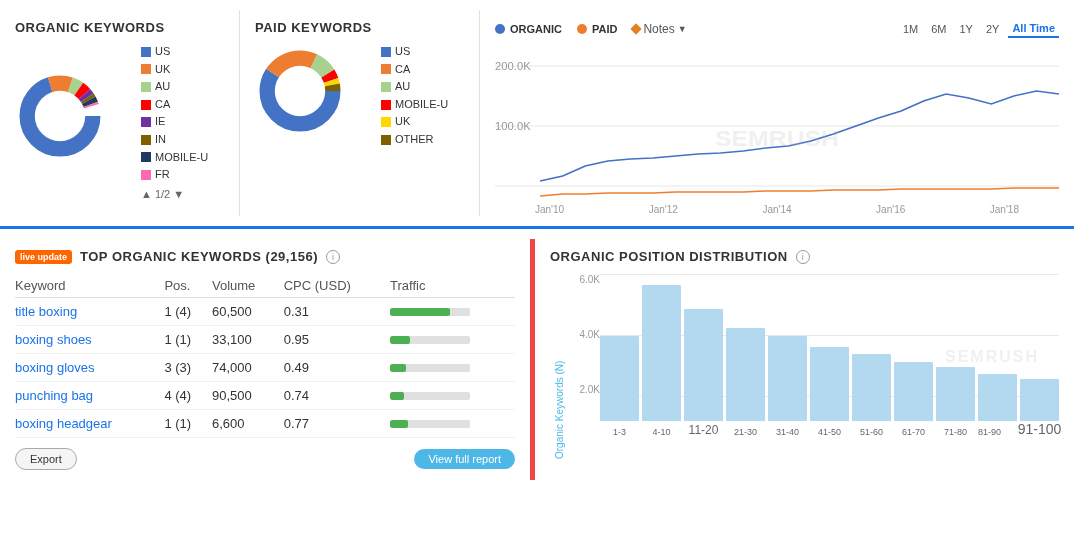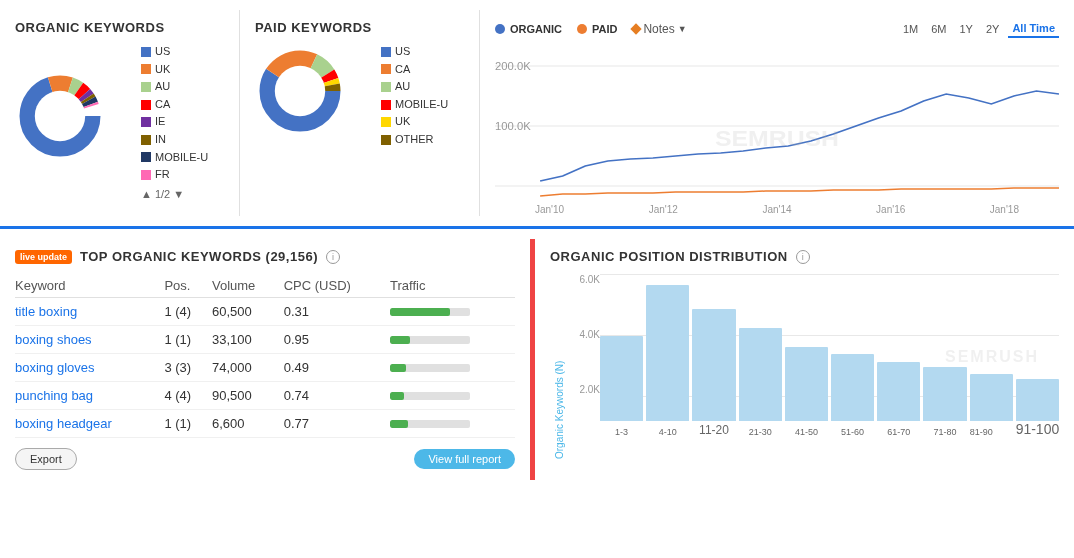--- a/index.html
+++ b/index.html
@@ -544,20 +544,24 @@
             </div>
             <div style="flex: 1 1 0%; display: flex; flex-direction: column; align-items: center; justify-content: flex-end; height: 100%; padding-bottom: 18px; position: relative;">
               <div style="width: 100%; height: 112px; background: rgb(179, 217, 240); border-radius: 1px 1px 0px 0px;"></div>
               <div style="font-size: 12px; color: rgb(102, 102, 102); text-align: right; position: absolute; bottom: 2px; white-space: nowrap;">11-20</div>
             </div>
             <div style="flex: 1 1 0%; display: flex; flex-direction: column; align-items: center; justify-content: flex-end; height: 100%; padding-bottom: 18px; position: relative;">
               <div style="width: 100%; height: 93px; background: rgb(179, 217, 240); border-radius: 1px 1px 0px 0px;"></div>
               <div style="font-size: 9px; color: rgb(102, 102, 102); text-align: center; position: absolute; bottom: 2px; white-space: nowrap;">21-30</div>
             </div>
             <div style="flex: 1 1 0%; display: flex; flex-direction: column; align-items: center; justify-content: flex-end; height: 100%; padding-bottom: 18px; position: relative;">
+              <div style="width: 100%; height: 85px; background: rgb(179, 217, 240); border-radius: 1px 1px 0px 0px;"></div>
+              <div style="font-size: 9px; color: rgb(102, 102, 102); text-align: center; position: absolute; bottom: 2px; white-space: nowrap;">31-40</div>
+            </div>
+            <div style="flex: 1 1 0%; display: flex; flex-direction: column; align-items: center; justify-content: flex-end; height: 100%; padding-bottom: 18px; position: relative;">
               <div style="width: 100%; height: 74px; background: rgb(179, 217, 240); border-radius: 1px 1px 0px 0px;"></div>
               <div style="font-size: 9px; color: rgb(102, 102, 102); text-align: right; position: absolute; bottom: 2px; white-space: nowrap;">41-50</div>
             </div>
             <div style="flex: 1 1 0%; display: flex; flex-direction: column; align-items: center; justify-content: flex-end; height: 100%; padding-bottom: 18px; position: relative;">
               <div style="width: 100%; height: 67px; background: rgb(179, 217, 240); border-radius: 1px 1px 0px 0px;"></div>
               <div style="font-size: 9px; color: rgb(102, 102, 102); text-align: center; position: absolute; bottom: 2px; white-space: nowrap;">51-60</div>
             </div>
             <div style="flex: 1 1 0%; display: flex; flex-direction: column; align-items: center; justify-content: flex-end; height: 100%; padding-bottom: 18px; position: relative;">
               <div style="width: 100%; height: 59px; background: rgb(179, 217, 240); border-radius: 1px 1px 0px 0px;"></div>
               <div style="font-size: 9px; color: rgb(102, 102, 102); text-align: center; position: absolute; bottom: 2px; white-space: nowrap;">61-70</div>

